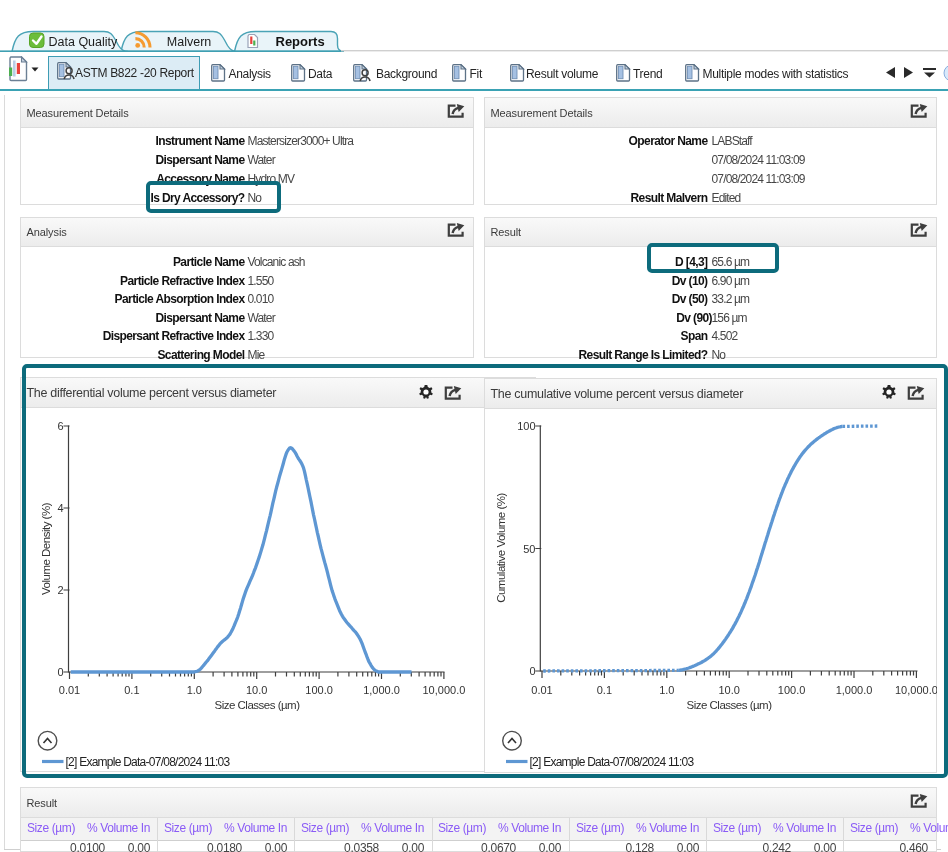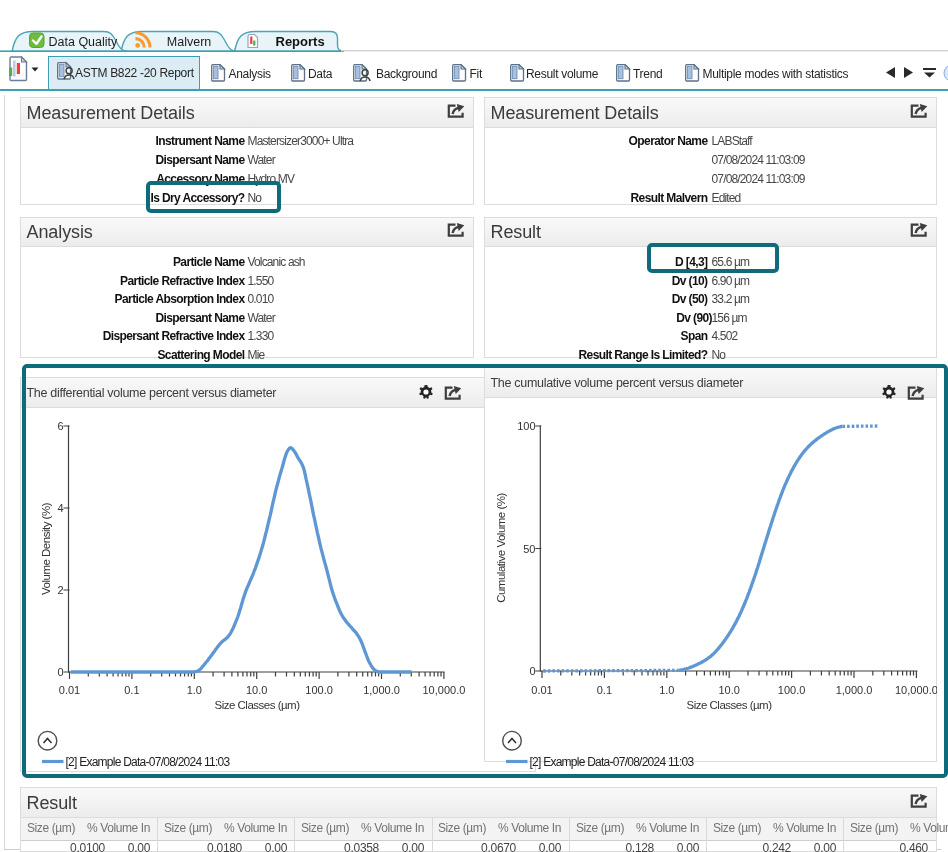--- a/index.html
+++ b/index.html
@@ -1,23 +1,23 @@
 <!DOCTYPE html>
 <html><head><meta charset="utf-8"><title>r</title><style>
 * { margin:0; padding:0; box-sizing:border-box; }
 html,body { width:948px; height:852px; background:#fff; font-family:"Liberation Sans", sans-serif; overflow:hidden; }
 #page { position:relative; width:948px; height:852px; overflow:hidden; }
 .panel { position:absolute; background:#fff; border:1px solid #dcdcdc; }
-.phead { position:absolute; left:0; top:0; right:0; height:30px; background:linear-gradient(#f9f9f9,#ececec); border-bottom:1px solid #dcdcdc; color:#3b3b3b; font-size:18px; letter-spacing:-0.1px; line-height:30px; padding-left:5.5px; }
+.phead { position:absolute; left:0; top:0; right:0; height:30px; background:linear-gradient(#f9f9f9,#ececec); border-bottom:1px solid #dcdcdc; color:#3b3b3b; font-size:11px; letter-spacing:-0.1px; line-height:30px; padding-left:5.5px; }
 .lab { position:absolute; font-weight:bold; font-size:12px; letter-spacing:-0.6px; color:#111; text-align:right; white-space:nowrap; }
 .val { position:absolute; font-size:12px; letter-spacing:-0.85px; color:#464646; white-space:nowrap; }
 .tbtxt { position:absolute; font-size:12px; letter-spacing:-0.3px; color:#252525; white-space:nowrap; }
 .tk { font-size:11px; fill:#333; }
 .axt { font-size:11.5px; letter-spacing:-0.5px; fill:#333; }
-.thead { position:absolute; font-size:12px; letter-spacing:-0.4px; color:#737373; white-space:nowrap; }
+.thead { position:absolute; font-size:12px; letter-spacing:-0.4px; color:#8b5cf6; white-space:nowrap; }
 .tval { position:absolute; font-size:12px; letter-spacing:-0.3px; color:#444; white-space:nowrap; }
 .tealbox { position:absolute; border:4px solid #0d6b7c; border-radius:5px; }
 </style></head><body>
 <div id="page">
 
 <svg style="position:absolute;left:0;top:0" width="948" height="54" viewBox="0 0 948 54">
 <g stroke="#4aa3b6" stroke-width="1.4" fill="#e9f4f9">
 <path d="M121,51.5 C124,37 128,31.5 142,31.5 L213,31.5 C219,31.5 221,34 224.5,40 L227.5,45.5 C230.5,50.5 233,51.5 237,51.5 Z"></path>
 <path d="M12,51.5 C15,37 19,31.5 33,31.5 L104,31.5 C110,31.5 112,34 115.5,40 L118.5,45.5 C121.5,50.5 124,51.5 128,51.5 Z"></path>
 <path d="M234.5,51.5 C237.5,37 241.5,31.5 255.5,31.5 L331,31.5 Q337.5,31.5 337.5,38.5 L337.5,45 Q337.5,51.5 344,51.5 Z"></path>
@@ -182,21 +182,21 @@
 <div class="val" style="left:711.5px;top:329.4000000000001px">4.502</div>
 <div class="lab" style="left:377.5px;top:348.0000000000001px;width:330px">Result Range Is Limited?</div>
 <div class="val" style="left:711.5px;top:348.0000000000001px">No</div>
 
 <div class="tealbox" style="left:146px;top:181px;width:135px;height:31.5px"></div>
 <div class="tealbox" style="left:646.5px;top:242.5px;width:132.5px;height:30px"></div>
 
 <div class="panel" style="left:20px;top:377px;width:516px;height:394.5px">
       <div class="phead" style="font-size:12.5px;letter-spacing:-0.3px">The differential volume percent versus diameter</div>
     </div>
-<div class="panel" style="left:484px;top:367px;width:453px;height:394.5px">
+<div class="panel" style="left:484px;top:378px;width:453px;height:394.5px">
       <div class="phead" style="font-size:12.5px;letter-spacing:-0.3px">The cumulative volume percent versus diameter</div>
     </div>
 <svg style="position:absolute;left:417px;top:383px" width="18" height="18" viewBox="0 0 18 18">
       <path d="M9,2 L10.3,2 L10.8,4 A5.3,5.3 0 0 1 12.6,5 L14.5,4.3 L15.5,5.9 L14,7.3 A5.3,5.3 0 0 1 14.3,9.4 L15.8,10.5 L15,12.2 L13,11.8 A5.3,5.3 0 0 1 11.5,13.2 L11.8,15.2 L10,15.8 L9,14 L8,15.8 L6.2,15.2 L6.5,13.2 A5.3,5.3 0 0 1 5,11.8 L3,12.2 L2.2,10.5 L3.7,9.4 A5.3,5.3 0 0 1 4,7.3 L2.5,5.9 L3.5,4.3 L5.4,5 A5.3,5.3 0 0 1 7.2,4 L7.7,2 Z" fill="#252525"></path>
       <circle cx="9" cy="9" r="2.6" fill="#fff"></circle>
     </svg>
 <svg style="position:absolute;left:444px;top:384.5px" width="20" height="15" viewBox="0 0 20 15">
 <path d="M8.5,2.6 L1.8,2.6 L1.8,13.6 L15.6,13.6 L15.6,9.8" fill="none" stroke="#3e3e3e" stroke-width="2.2"></path>
 <path d="M5.6,11 Q6.6,6.2 11.3,4.9" fill="none" stroke="#3e3e3e" stroke-width="2.5"></path>
 <path d="M9.8,0.9 L17.3,3.3 L11.7,8.9 Z" fill="#3e3e3e"></path>

